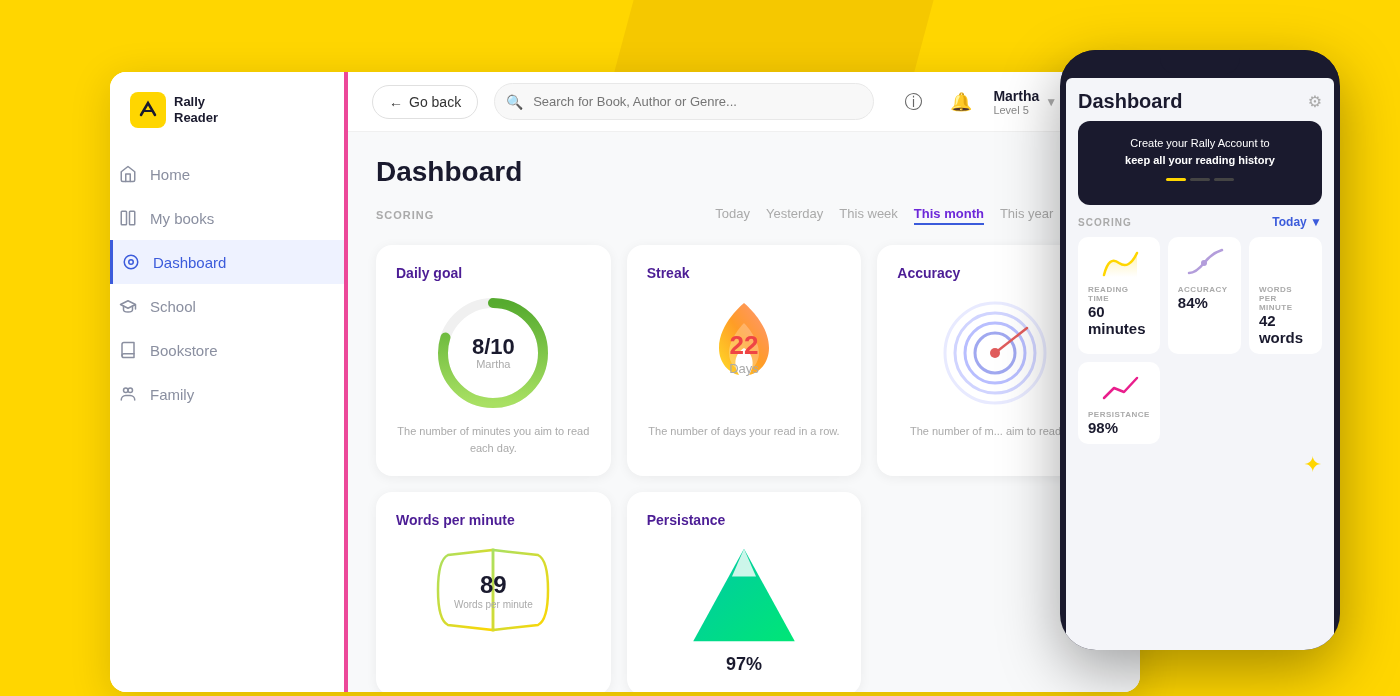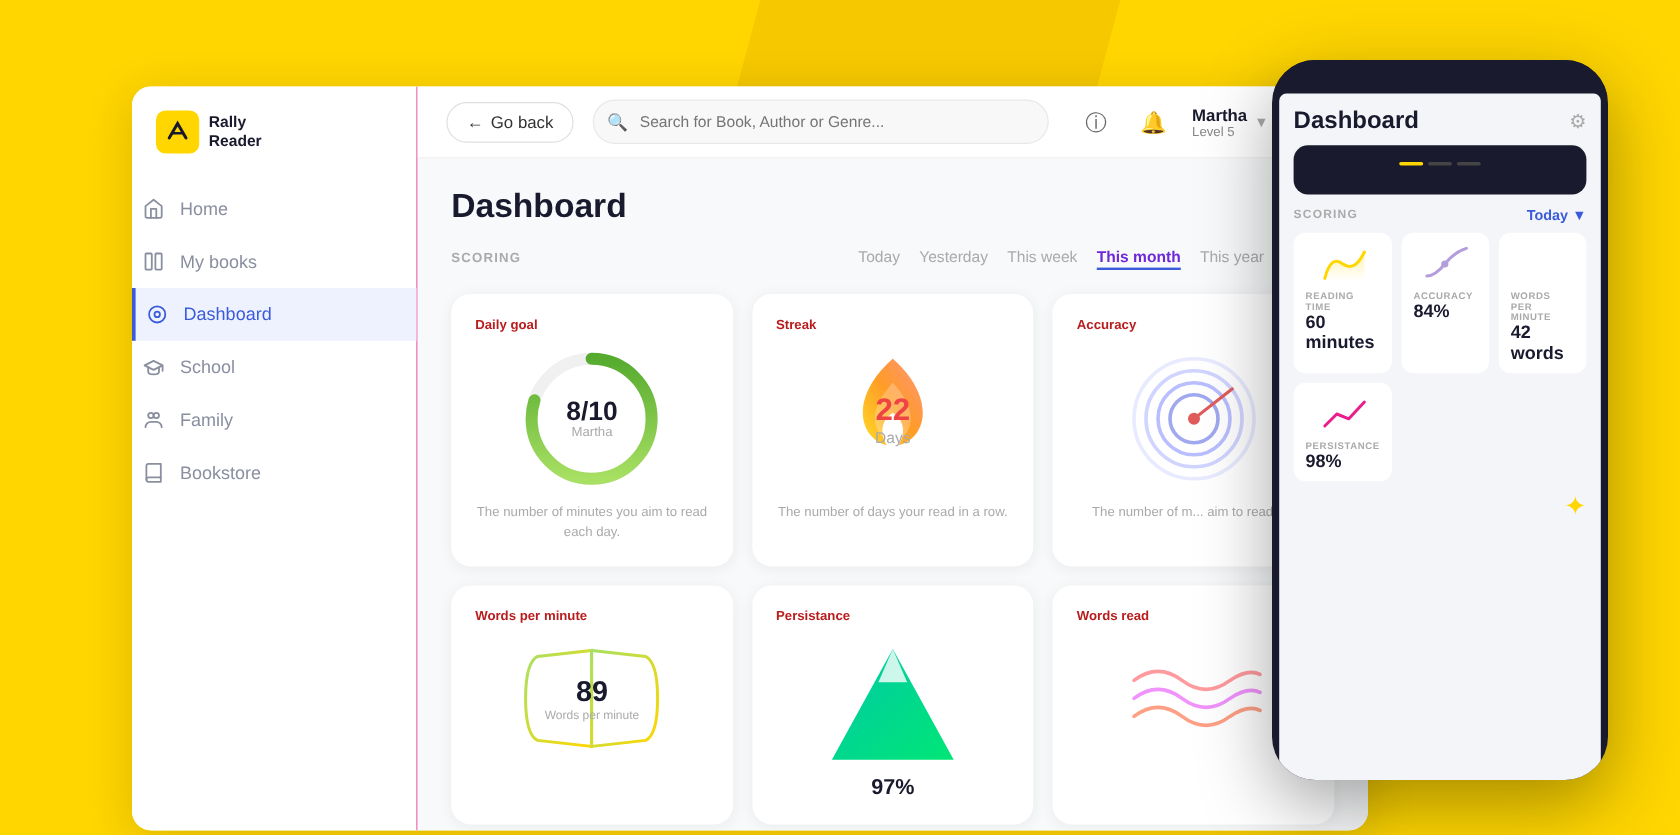--- a/index.html
+++ b/index.html
@@ -44,21 +44,21 @@
       display: flex;
       overflow: hidden;
       z-index: 10;
     }
 
     
     .sidebar {
       width: 238px;
       min-width: 238px;
       background: #fff;
-      border-right: 1px solid #ec4899;
+      border-right: 4px solid #ec4899;
       padding: 20px 0;
       display: flex;
       flex-direction: column;
     }
     .sidebar-logo {
       display: flex;
       align-items: center;
       gap: 8px;
       padding: 0 20px 24px;
     }
@@ -250,23 +250,23 @@
     .card {
       background: #fff;
       border-radius: 16px;
       padding: 20px;
       box-shadow: 0 2px 12px rgba(0,0,0,0.06);
       display: flex;
       flex-direction: column;
       align-items: center;
     }
     .card-title {
-      font-size: 11px;
+      font-size: 14px;
       font-weight: 700;
-      color: #b91c1c;
+      color: #4c1d95;
       align-self: flex-start;
       margin-bottom: 12px;
     }
     .card-desc {
       font-size: 11px;
       color: #aaa;
       text-align: center;
       margin-top: 10px;
       line-height: 1.5;
     }
@@ -559,36 +559,36 @@
           <path d="M22 10v6M2 10l10-5 10 5-10 5z"></path>
           <path d="M6 12v5c0 1.7 2.7 3 6 3s6-1.3 6-3v-5"></path>
         </svg>
       </div>
       <span>School</span>
     </div>
 
     <div class="nav-item">
       <div class="nav-icon">
         <svg width="18" height="18" viewBox="0 0 24 24" fill="none" stroke="currentColor" stroke-width="2" stroke-linecap="round" stroke-linejoin="round">
+          <path d="M4 19.5A2.5 2.5 0 016.5 17H20"></path>
+          <path d="M6.5 2H20v20H6.5A2.5 2.5 0 014 19.5v-15A2.5 2.5 0 016.5 2z"></path>
+        </svg>
+      </div>
+      <span>Bookstore</span>
+    </div>
+
+    <div class="nav-item">
+      <div class="nav-icon">
+        <svg width="18" height="18" viewBox="0 0 24 24" fill="none" stroke="currentColor" stroke-width="2" stroke-linecap="round" stroke-linejoin="round">
           <circle cx="9" cy="7" r="3"></circle>
           <circle cx="15" cy="7" r="3"></circle>
           <path d="M3 20c0-3.3 2.7-6 6-6h6c3.3 0 6 2.7 6 6"></path>
         </svg>
       </div>
       <span>Family</span>
-    </div>
-
-    <div class="nav-item">
-      <div class="nav-icon">
-        <svg width="18" height="18" viewBox="0 0 24 24" fill="none" stroke="currentColor" stroke-width="2" stroke-linecap="round" stroke-linejoin="round">
-          <path d="M4 19.5A2.5 2.5 0 016.5 17H20"></path>
-          <path d="M6.5 2H20v20H6.5A2.5 2.5 0 014 19.5v-15A2.5 2.5 0 016.5 2z"></path>
-        </svg>
-      </div>
-      <span>Bookstore</span>
     </div>
   </div>
 
   <div class="main-content">
 
     <div class="header">
       <button class="back-btn">
         <span>←</span>
         <span>Go back</span>
       </button>
@@ -729,48 +729,41 @@
               </defs>
 
               <polygon points="65,5 10,105 120,105" fill="url(#mountGrad)"></polygon>
 
               <polygon points="65,5 52,35 78,35" fill="white" opacity="0.8"></polygon>
             </svg>
           </div>
           <div style="font-size:18px; font-weight:800; color:#1a1a2e; margin-top:4px;">97%</div>
         </div>
 
-        <div class="card">
-          <span class="card-title">Words read</span>
-          <div style="width:100%; height:100px; display:flex; align-items:center; justify-content:center;">
-
-            <svg width="120" height="80" viewBox="0 0 120 80">
-              <path d="M10 25 Q30 10 50 25 Q70 40 90 25 Q105 15 115 20" fill="none" stroke="#ff9a9e" stroke-width="3" stroke-linecap="round"></path>
-              <path d="M10 40 Q30 25 50 40 Q70 55 90 40 Q105 30 115 35" fill="none" stroke="#f093fb" stroke-width="3" stroke-linecap="round"></path>
-              <path d="M10 55 Q30 40 50 55 Q70 70 90 55 Q105 45 115 50" fill="none" stroke="#fda085" stroke-width="3" stroke-linecap="round"></path>
-            </svg>
-          </div>
-        </div>
 
       </div>
     </div>
   </div>
 </div>
 
 <div class="phone-overlay">
   <div style="background:#1a1a2e; height:28px; display:flex; justify-content:center; align-items:flex-end; padding-bottom:4px;">
     <div class="phone-notch"></div>
   </div>
   <div class="phone-screen">
     <div class="phone-header">
       <span class="phone-title">Dashboard</span>
       <span class="phone-gear">⚙</span>
     </div>
 
     <div class="phone-create-card">
+      <div class="phone-create-text">
+        <span>Create your Rally Account to</span><br>
+        <strong>keep all your reading history</strong>
+      </div>
       <div class="phone-progress-dots">
         <div class="phone-dot"></div>
         <div class="phone-dot inactive"></div>
         <div class="phone-dot inactive"></div>
       </div>
     </div>
 
     <div class="phone-scoring-header">
       <span class="phone-scoring-label">SCORING</span>
       <span class="phone-today">

